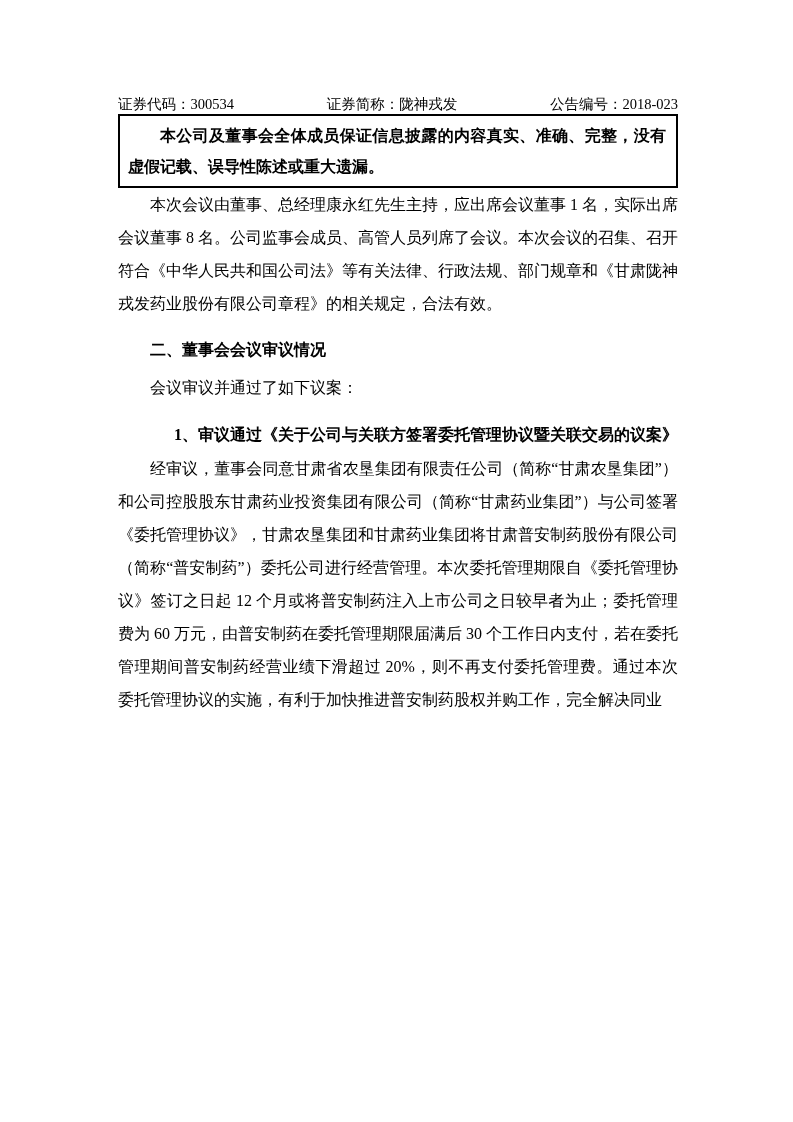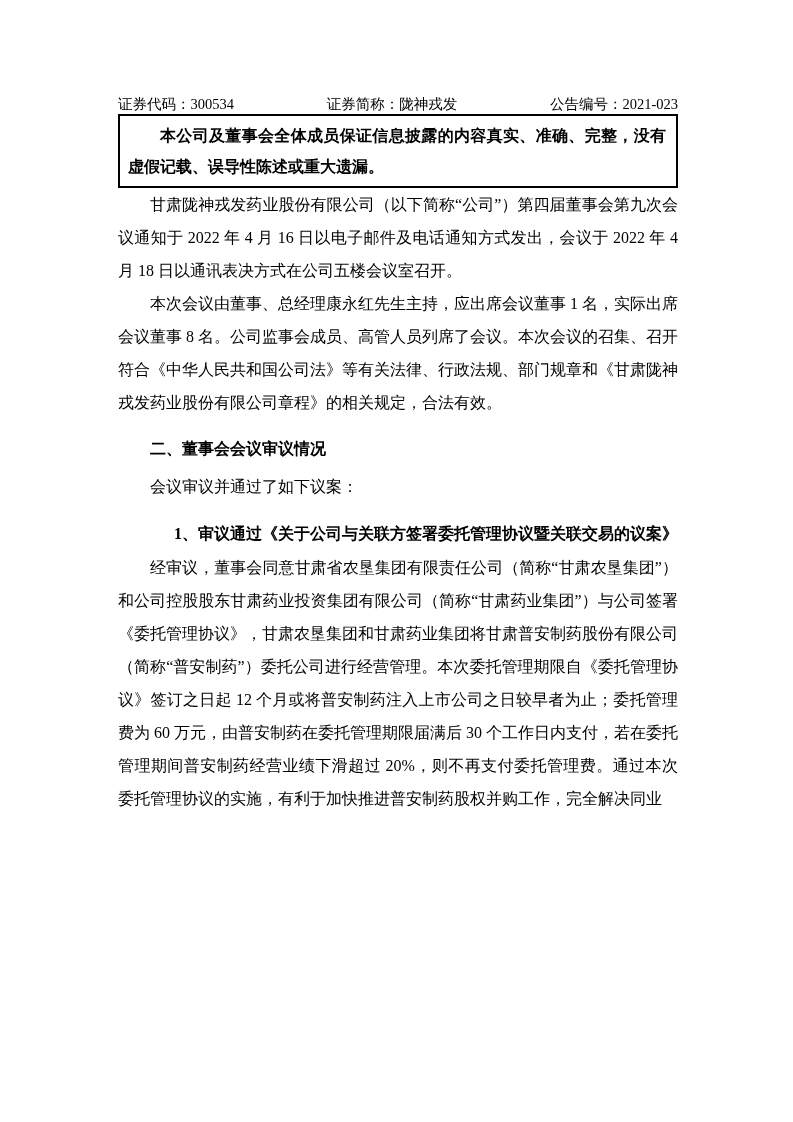--- a/index.html
+++ b/index.html
@@ -72,29 +72,28 @@
   }
 </style>
 </head>
 <body>
 
 <div class="page">
 
   <div class="doc-header">
     <span>证券代码：300534</span>
     <span>证券简称：陇神戎发</span>
-    <span>公告编号：2021-023</span>
+    <span>公告编号：2018-023</span>
   </div>
 
 
   <div class="notice-box">
     <p>本公司及董事会全体成员保证信息披露的内容真实、准确、完整，没有虚假记载、误导性陈述或重大遗漏。</p>
   </div>
 
-  <p class="body">甘肃陇神戎发药业股份有限公司（以下简称“公司”）第四届董事会第九次会议通知于 2022 年 4 月 16 日以电子邮件及电话通知方式发出，会议于 2022 年 4 月 18 日以通讯表决方式在公司五楼会议室召开。</p>
   <p class="body">本次会议由董事、总经理康永红先生主持，应出席会议董事 1 名，实际出席会议董事 8 名。公司监事会成员、高管人员列席了会议。本次会议的召集、召开符合《中华人民共和国公司法》等有关法律、行政法规、部门规章和《甘肃陇神戎发药业股份有限公司章程》的相关规定，合法有效。</p>
 
   <h2 class="sec sec-2">二、董事会会议审议情况</h2>
   <p class="body intro">会议审议并通过了如下议案：</p>
   <p class="body bold-item">1、审议通过《关于公司与关联方签署委托管理协议暨关联交易的议案》</p>
   <p class="body">经审议，董事会同意甘肃省农垦集团有限责任公司（简称“甘肃农垦集团”）和公司控股股东甘肃药业投资集团有限公司（简称“甘肃药业集团”）与公司签署《委托管理协议》，甘肃农垦集团和甘肃药业集团将甘肃普安制药股份有限公司（简称“普安制药”）委托公司进行经营管理。本次委托管理期限自《委托管理协议》签订之日起 12 个月或将普安制药注入上市公司之日较早者为止；委托管理费为 60 万元，由普安制药在委托管理期限届满后 30 个工作日内支付，若在委托管理期间普安制药经营业绩下滑超过 20%，则不再支付委托管理费。通过本次委托管理协议的实施，有利于加快推进普安制药股权并购工作，完全解决同业</p>
 
 </div>
 
 </body></html>

